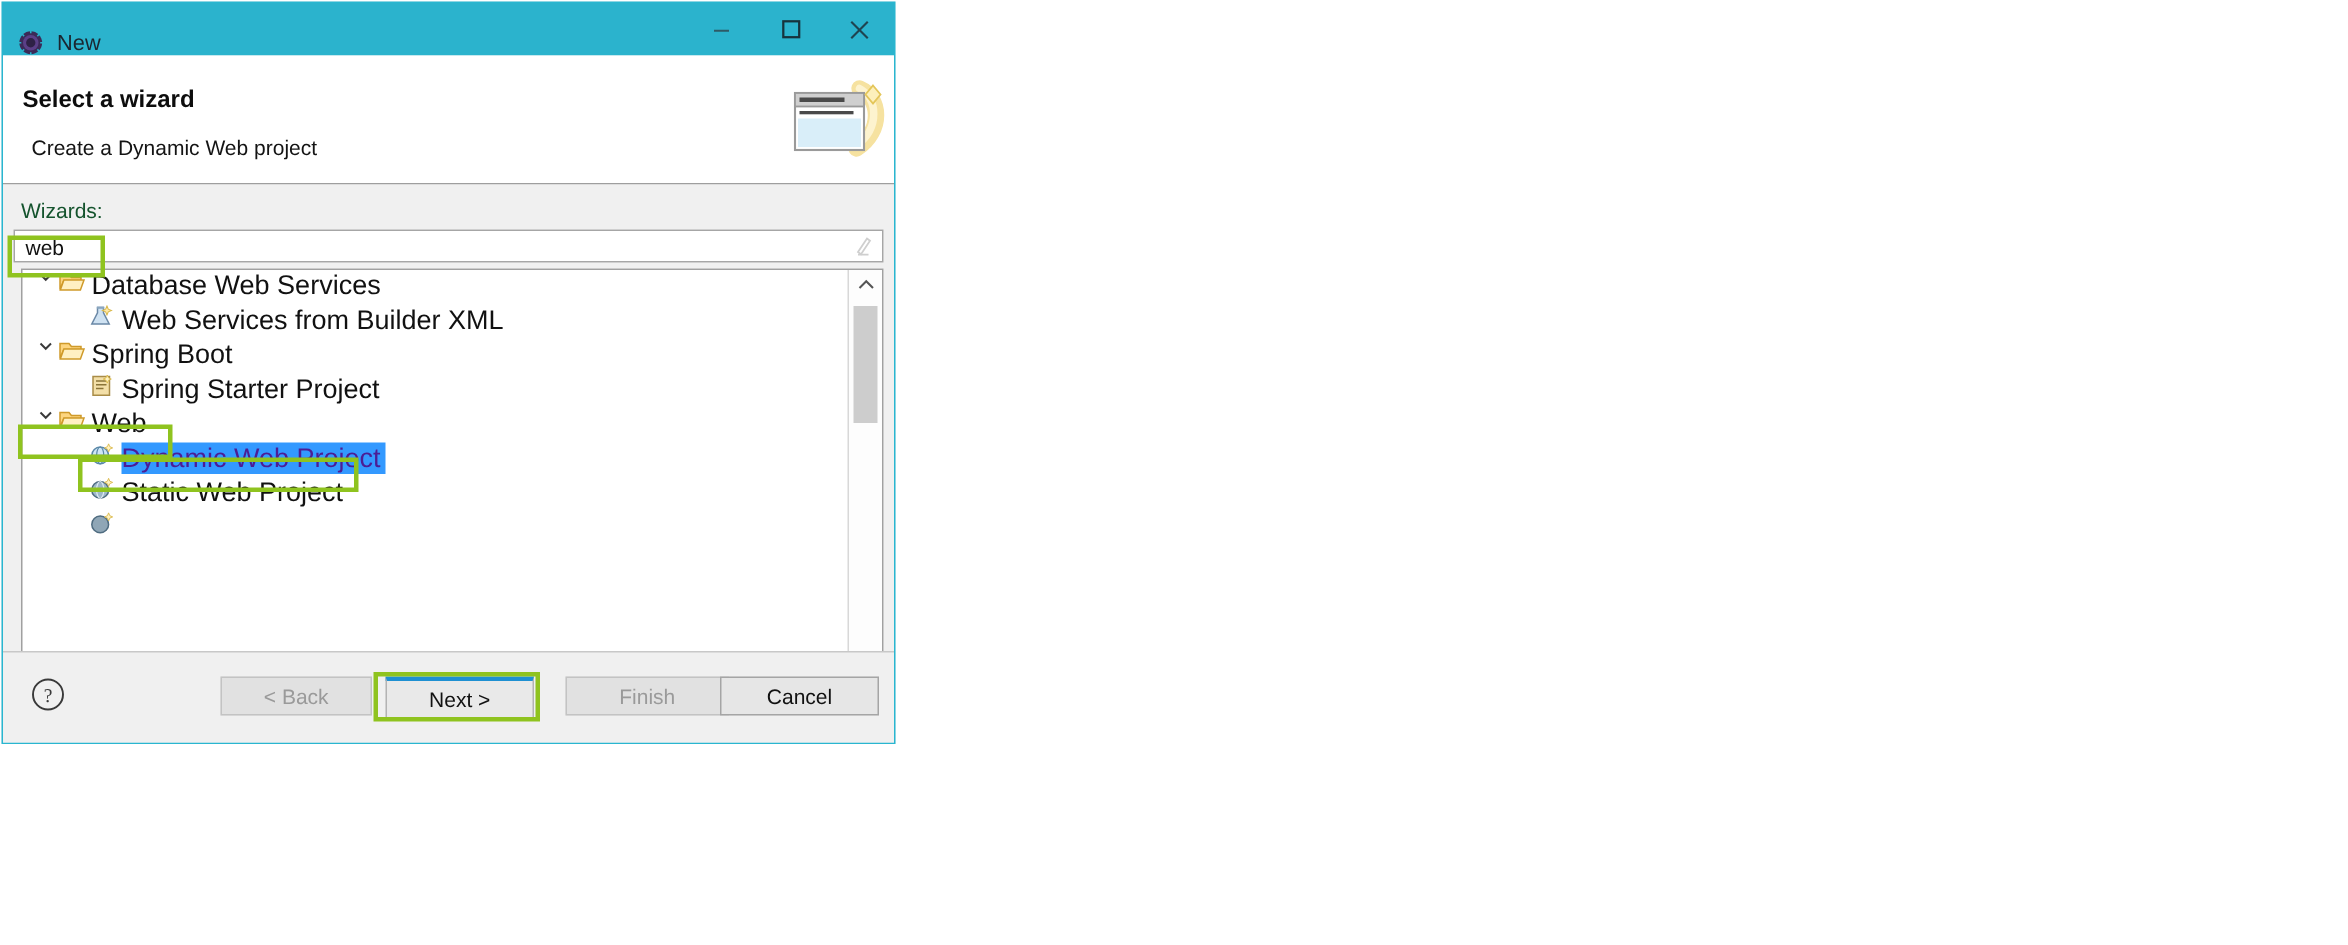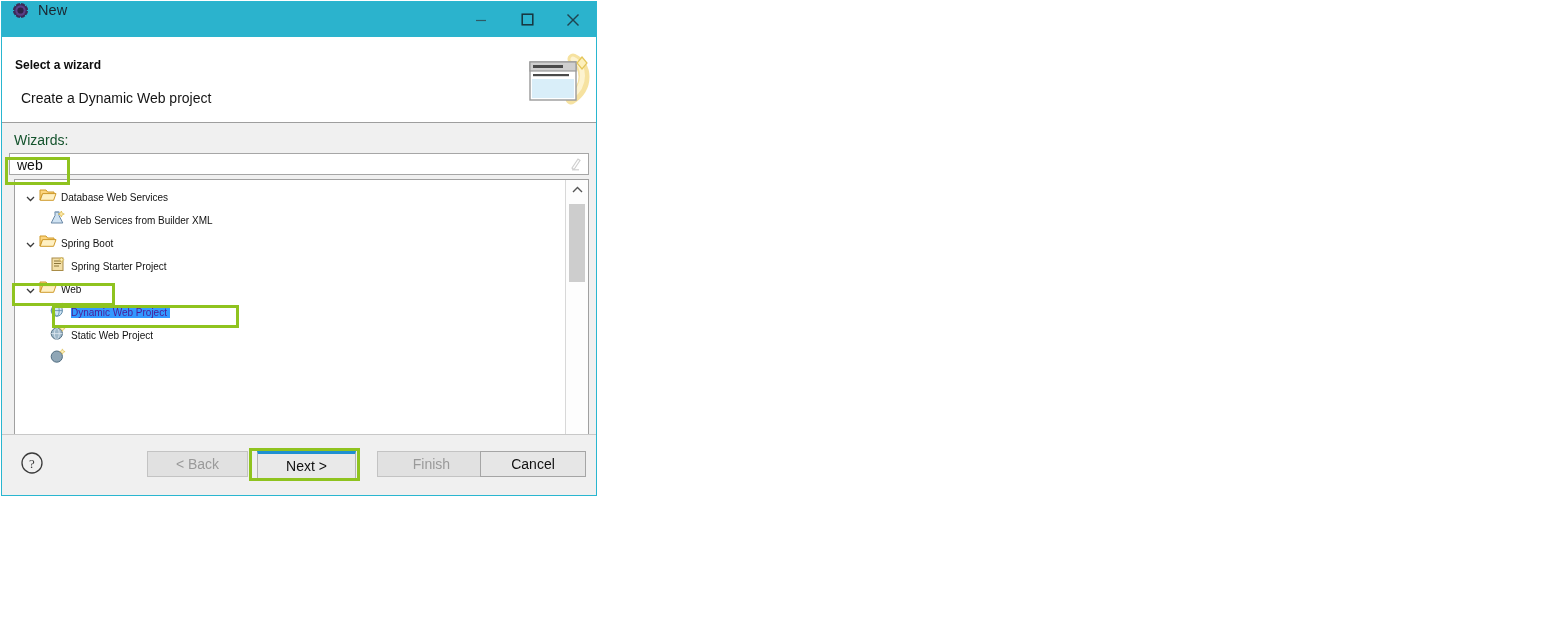--- a/index.html
+++ b/index.html
@@ -24,21 +24,21 @@
     box-sizing: border-box;
     display: flex;
     flex-direction: column;
   }
 
   
   #titlebar {
     height: 35px;
     background: #2bb3cd;
     display: flex;
-    align-items: flex-start;
+    align-items: flex-end;
     flex: 0 0 auto;
     position: relative;
   }
   #app-icon {
     width: 17px;
     height: 17px;
     margin-left: 10px;
     margin-right: 9px;
     position: relative;
     flex: 0 0 auto;
@@ -72,21 +72,21 @@
     height: 86px;
     flex: 0 0 auto;
     position: relative;
     border-bottom: 1px solid #9e9e9e;
     box-sizing: border-box;
   }
   #header-title {
     position: absolute;
     left: 13px;
     top: 21px;
-    font-size: 12px;
+    font-size: 16px;
     font-weight: bold;
     color: #0d0d0d;
   }
   #header-sub {
     position: absolute;
     left: 19px;
     top: 53px;
     font-size: 14px;
     color: #141414;
   }
@@ -156,44 +156,44 @@
     position: absolute;
     left: 0;
     top: 0;
     right: 24px;
     bottom: 0;
     overflow: hidden;
   }
   .tree-row {
     height: 23px;
     display: flex;
-    align-items: flex-end;
-    position: relative;
-    font-size: 10px;
+    align-items: flex-start;
+    position: relative;
+    font-size: 18px;
     color: #111111;
     white-space: nowrap;
   }
   .tree-row .twisty {
     width: 18px;
     display: flex;
     align-items: center;
     justify-content: center;
     flex: 0 0 auto;
   }
   .tree-row .ticon {
     width: 18px;
     height: 16px;
     flex: 0 0 auto;
     margin-right: 4px;
     position: relative;
   }
   .tree-row .tlabel { padding-right: 3px; }
 
   .indent-0 { padding-left: 6px; }
-  .indent-1 { padding-left: 34px; }
+  .indent-1 { padding-left: 44px; }
 
   .row-selected .tlabel {
     background: #3399ff;
     color: #4c1d95;
   }
 
   
   #tree-scrollbar {
     position: absolute;
     right: 0;

